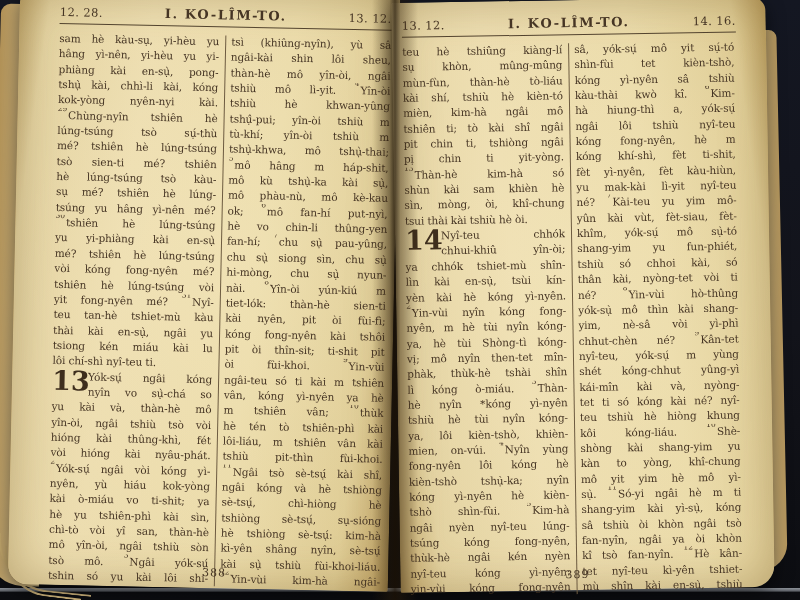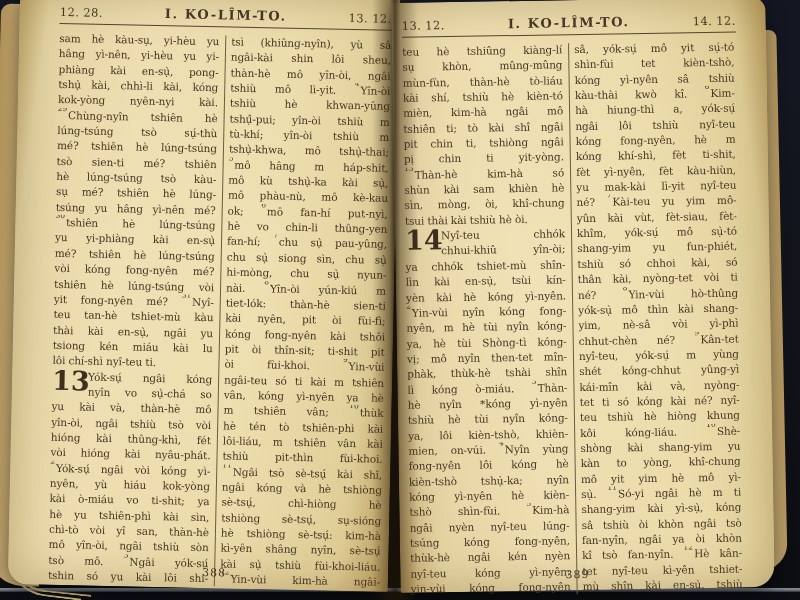--- a/index.html
+++ b/index.html
@@ -157,21 +157,21 @@
       </div>
       <div class="page-number">388</div>
     </div>
   </div>
 
   <div class="page page-right">
     <div class="page-inner">
       <div class="page-header">
         <span class="ref">13. 12.</span>
         <span class="ttl">I. KO-LÎM-TO.</span>
-        <span class="ref r">14. 12.</span>
+        <span class="ref r">14. 16.</span>
       </div>
       <div class="header-rule"></div>
       <div class="cols">
         <div class="col">
             <div class="ln">teu hè tshiûng kiàng-lí</div>
             <div class="ln">sụ khòn, mûng-mûng</div>
             <div class="ln">mùn-fùn, thàn-hè tò-liáu</div>
             <div class="ln">kài shí, tshiù hè kièn-tó</div>
             <div class="ln">mièn, kim-hà ngâi mô</div>
             <div class="ln">tshiên ti; tò kài shî ngâi</div>

